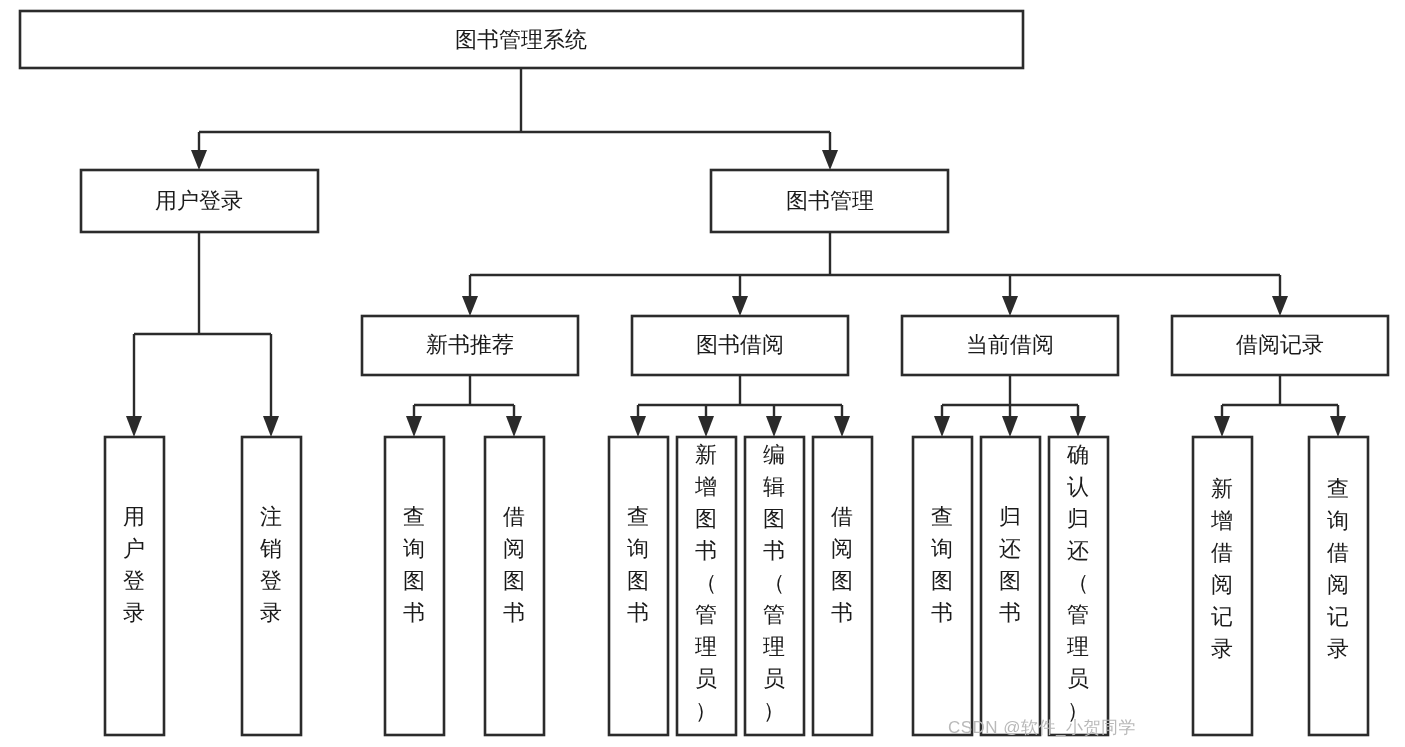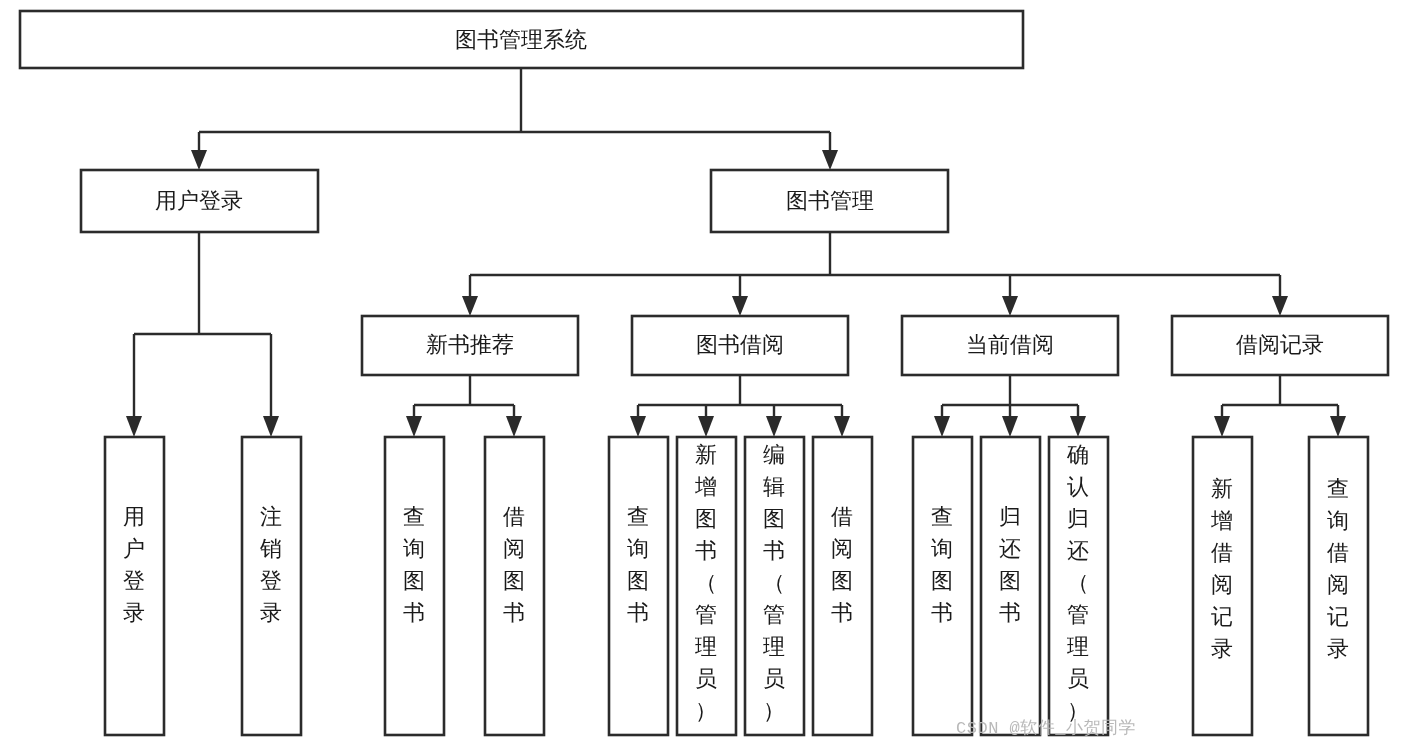--- a/index.html
+++ b/index.html
@@ -54,21 +54,21 @@
     fill: #1a1a1a;
     text-anchor: middle;
   }
   .node-label-v tspan {
     text-anchor: middle;
   }
   .watermark {
     position: absolute;
     right: 14px;
     bottom: 8px;
-    font-family: Liberation Mono, monospace;
+    font-family: Liberation Sans, sans-serif;
     font-size: 17px;
     color: #b9b9b9;
     letter-spacing: 0.5px;
     white-space: nowrap;
     user-select: none;
   }
 </style>
 </head>
 <body>
 

